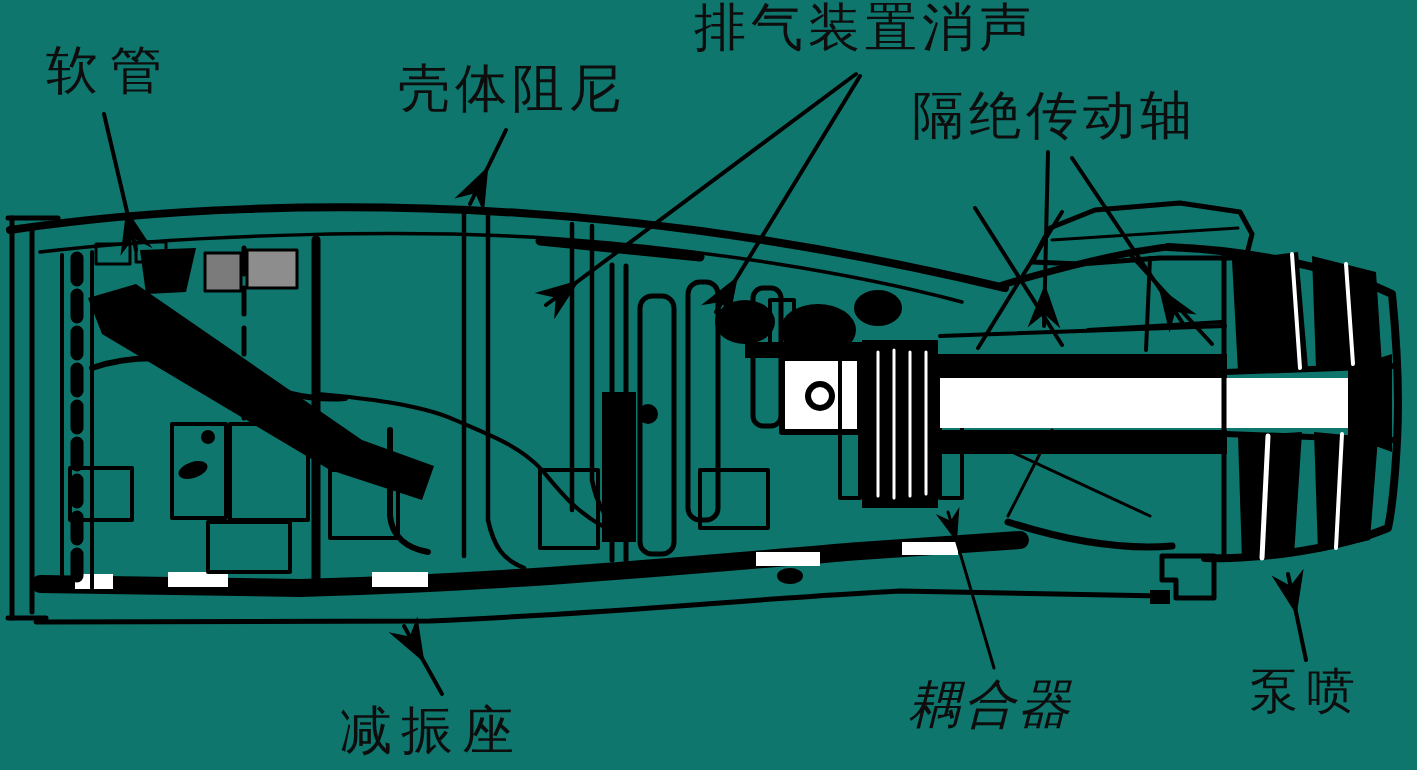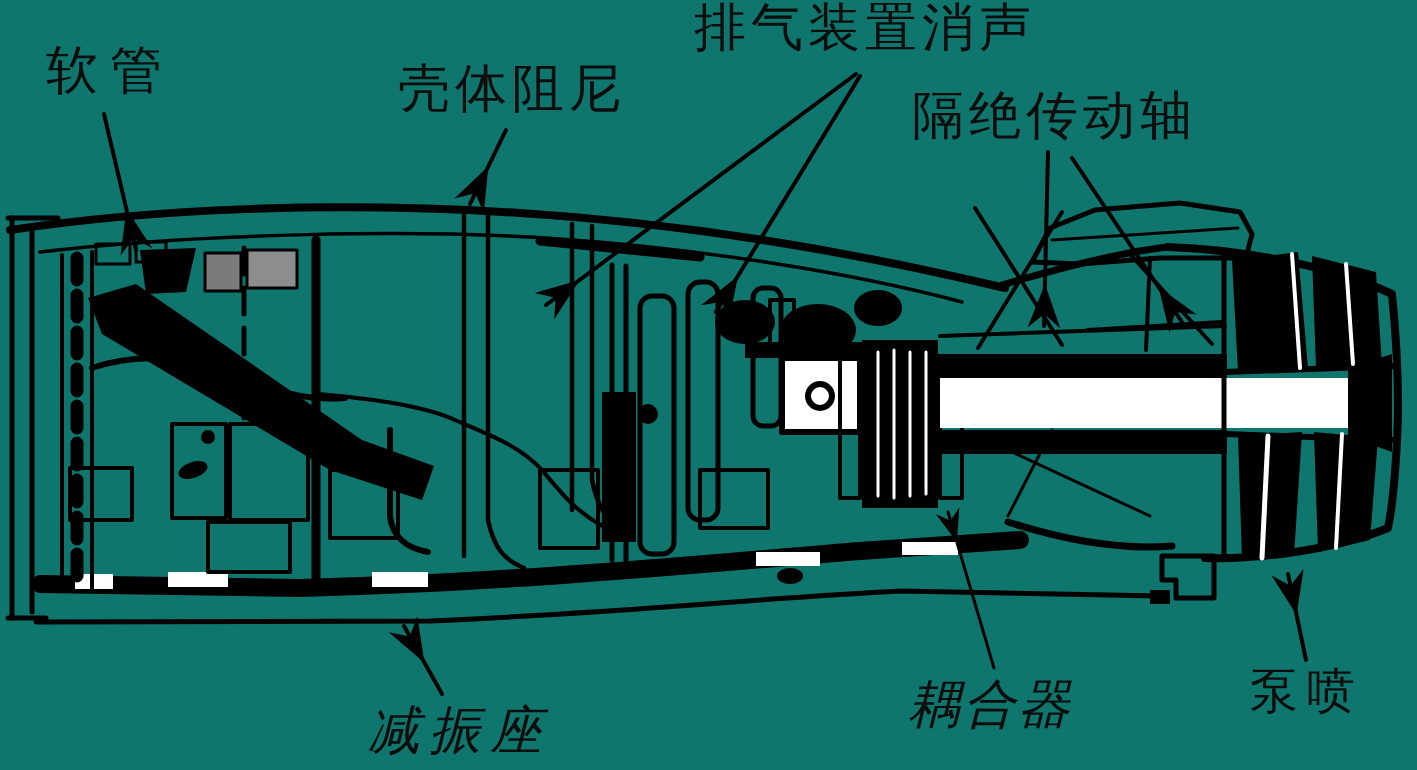--- a/index.html
+++ b/index.html
@@ -17,21 +17,21 @@
     font-size:52px;
     line-height:1.05;
     letter-spacing:6px;
     white-space:nowrap;
     font-family:"Liberation Serif","DejaVu Serif",serif;
   }
   .lbl-hose{left:46px;top:44px;letter-spacing:12px;}
   .lbl-shell{left:398px;top:62px;letter-spacing:5px;}
   .lbl-exhaust{left:694px;top:1px;letter-spacing:5px;}
   .lbl-shaft{left:912px;top:89px;letter-spacing:5px;text-align:right;}
-  .lbl-mount{left:368px;top:704px;letter-spacing:9px;font-style:italic;}
+  .lbl-mount{left:340px;top:704px;letter-spacing:9px;}
   .lbl-coupler{left:908px;top:678px;letter-spacing:3px;font-style:italic;}
   .lbl-pump{left:1250px;top:666px;font-size:48px;letter-spacing:9px;}
 </style>
 </head>
 <body>
 
 <div id="figure">
 
   <svg id="drawing" width="1417" height="770" viewBox="0 0 1417 770" fill="none" stroke="#000" stroke-linecap="round" stroke-linejoin="round">
 

